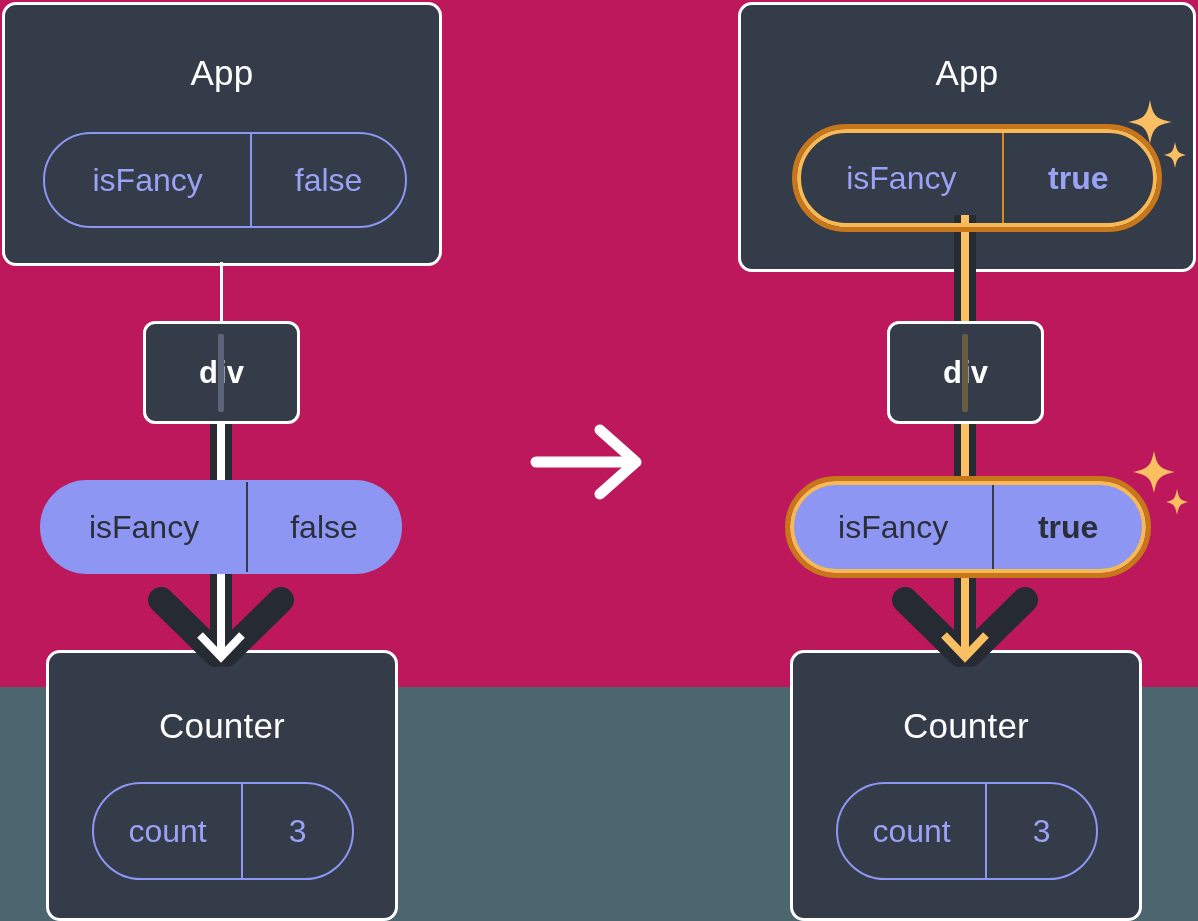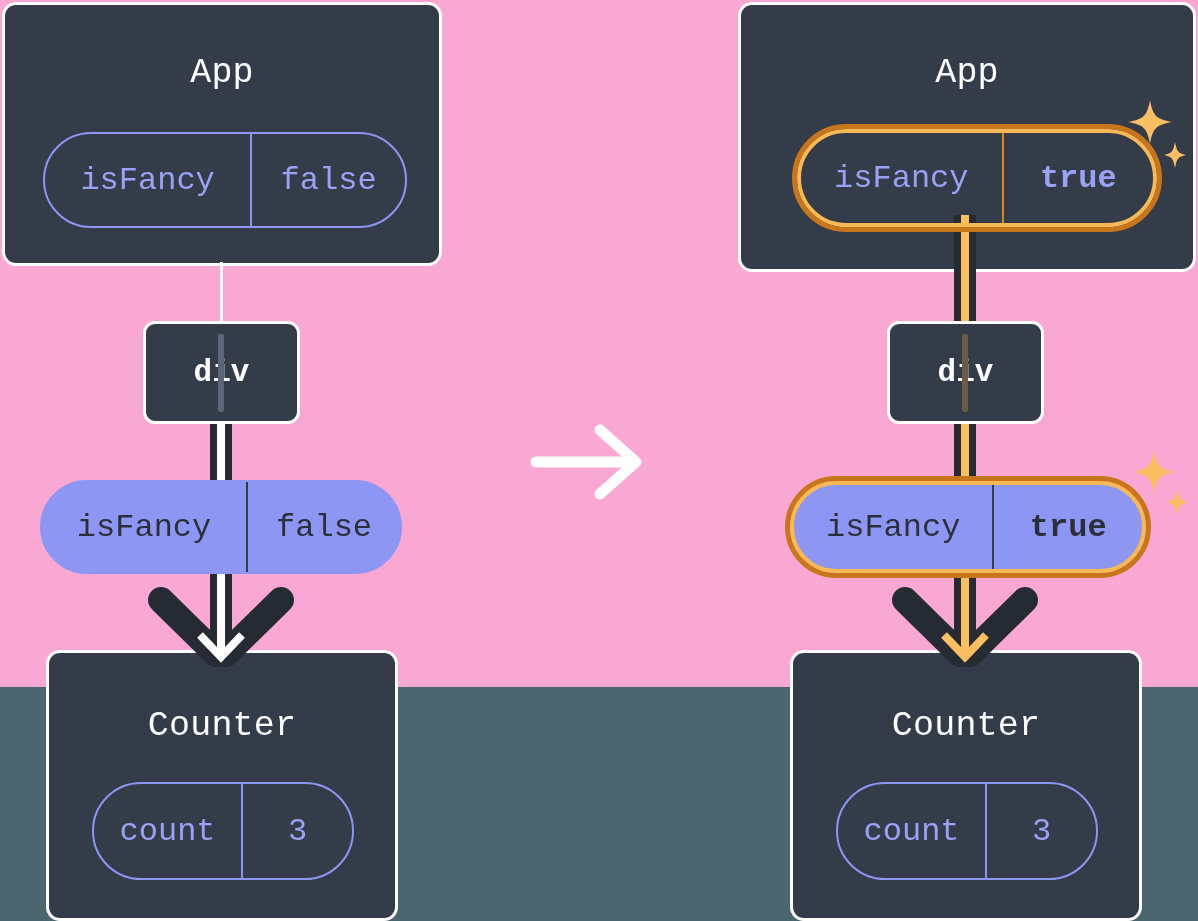--- a/index.html
+++ b/index.html
@@ -8,22 +8,21 @@
     height: 921px;
     overflow: hidden;
     background: #4b666e;
     font-family: "Liberation Sans", sans-serif;
   }
 
   #stage {
     position: relative;
     width: 1198px;
     height: 687px;
-    background: #f9a8d4;
-    font-family: Liberation Mono, monospace;
+    background: #be185d;
   }
 
   
   .panel {
     position: absolute;
     background: #343b49;
     border: 3px solid #ffffff;
     border-radius: 14px;
   }
   .panel-title {

